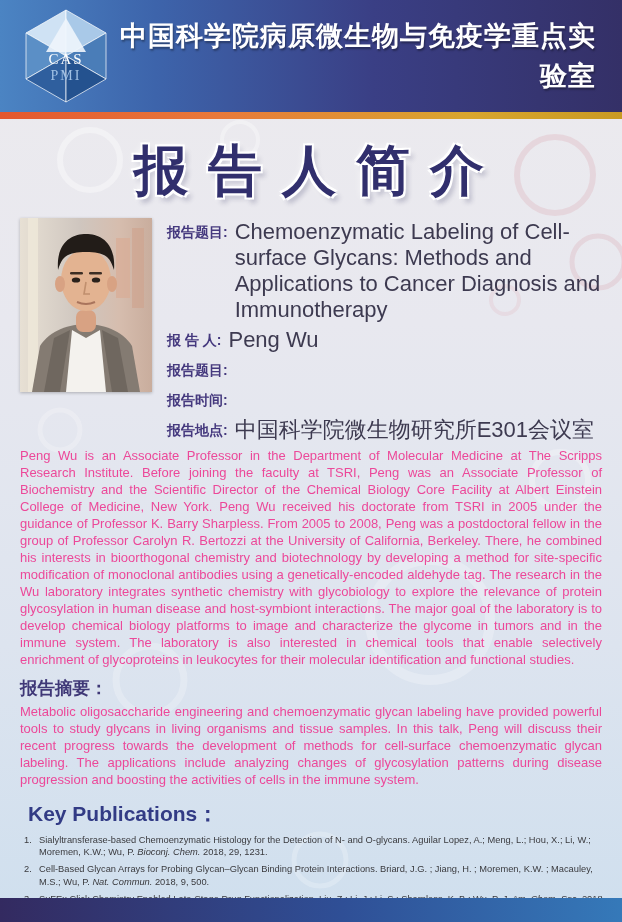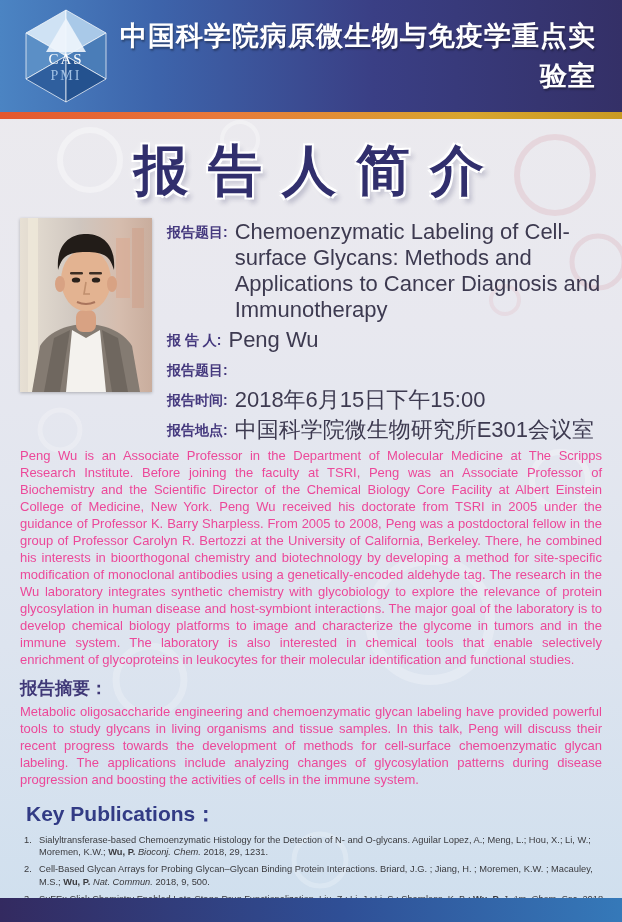--- a/index.html
+++ b/index.html
@@ -44,26 +44,26 @@
                 font-size:14px; line-height:26px; }
   .info-value { color:#3d3a50; font-size:22px; line-height:26px; }
 
   
   .sec-heading { position:relative; z-index:2; color:#3f3877; font-weight:bold; font-size:17.5px;
                  padding:0 20px; margin:8px 0 3px; }
   .para { position:relative; z-index:2; padding:0 20px; font-size:13px; line-height:17px;
           color:#ec4899; text-align:justify; }
 
   .pub-heading { position:relative; z-index:2; color:#323b85; font-weight:bold; font-size:21px;
-                 padding:0 16px; margin:12px 10px 6px; }
+                 padding:0 28px; margin:12px 0 6px; }
   .pub-list { position:relative; z-index:2; padding:0 16px 0 24px; }
   .pub { display:flex; font-size:9.3px; line-height:12.4px; color:#3a3a3e; margin-bottom:4.5px; }
   .pub-num { width:15px; flex:none; }
   .pub-text { flex:1; }
-  .wu-bold { font-weight:bold; }
+  .wu-bold { font-weight:normal; }
   .journal { font-weight:normal; font-style:italic; }
 
   
   .footer { position:absolute; left:0; bottom:0; width:622px; height:24px; z-index:2;
     background:linear-gradient(90deg,#332a60 0%,#2f4f96 55%,#3579b9 100%); }
 </style>
 </head>
 <body>
 
 <div class="page">
@@ -149,21 +149,20 @@
       </div>
       <div class="info-row">
         <span class="info-label">报 告 人:</span>
         <span class="info-value">Peng Wu</span>
       </div>
       <div class="info-row">
         <span class="info-label">报告题目:</span>
       </div>
       <div class="info-row">
         <span class="info-label">报告时间:</span>
-        <span class="info-value">2018年6月15日下午15:00</span>
       </div>
       <div class="info-row">
         <span class="info-label">报告地点:</span>
         <span class="info-value">中国科学院微生物研究所E301会议室</span>
       </div>
     </div>
   </div>
 
   <div class="para">Peng Wu is an Associate Professor in the Department of Molecular Medicine at The Scripps Research Institute. Before joining the faculty at TSRI, Peng was an Associate Professor of Biochemistry and the Scientific Director of the Chemical Biology Core Facility at Albert Einstein College of Medicine, New York. Peng Wu received his doctorate from TSRI in 2005 under the guidance of Professor K. Barry Sharpless. From 2005 to 2008, Peng was a postdoctoral fellow in the group of Professor Carolyn R. Bertozzi at the University of California, Berkeley. There, he combined his interests in bioorthogonal chemistry and biotechnology by developing a method for site-specific modification of monoclonal antibodies using a genetically-encoded aldehyde tag. The research in the Wu laboratory integrates synthetic chemistry with glycobiology to explore the relevance of protein glycosylation in human disease and host-symbiont interactions. The major goal of the laboratory is to develop chemical biology platforms to image and characterize the glycome in tumors and in the immune system. The laboratory is also interested in chemical tools that enable selectively enrichment of glycoproteins in leukocytes for their molecular identification and functional studies.</div>
 

